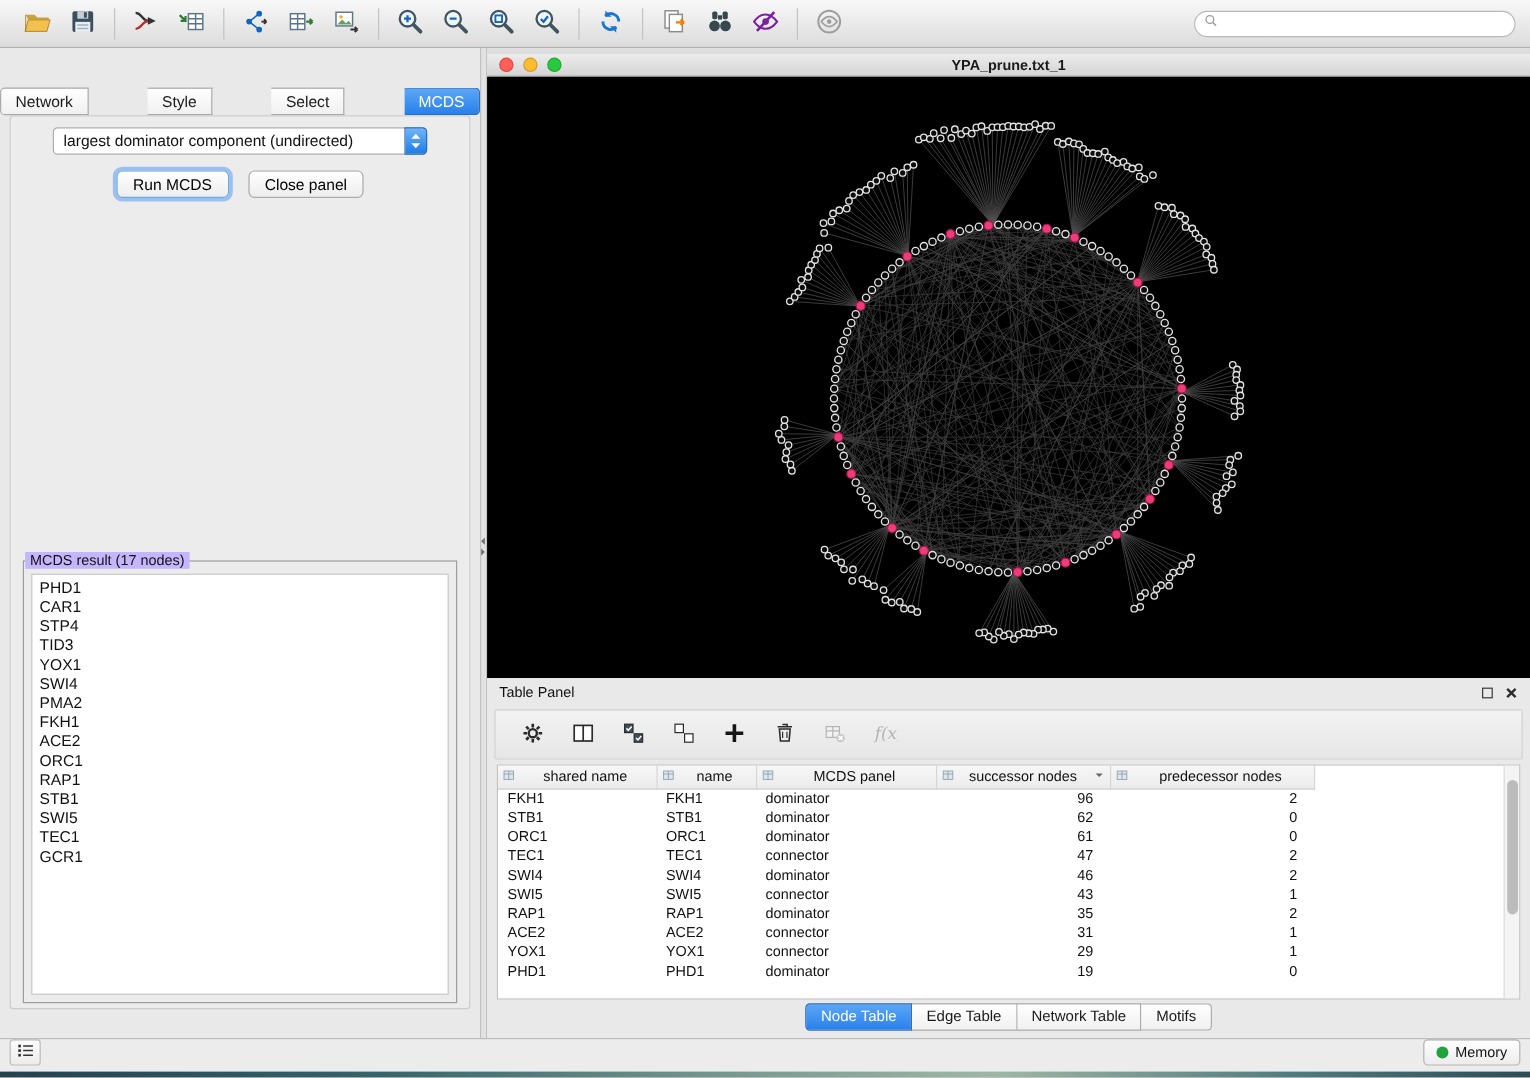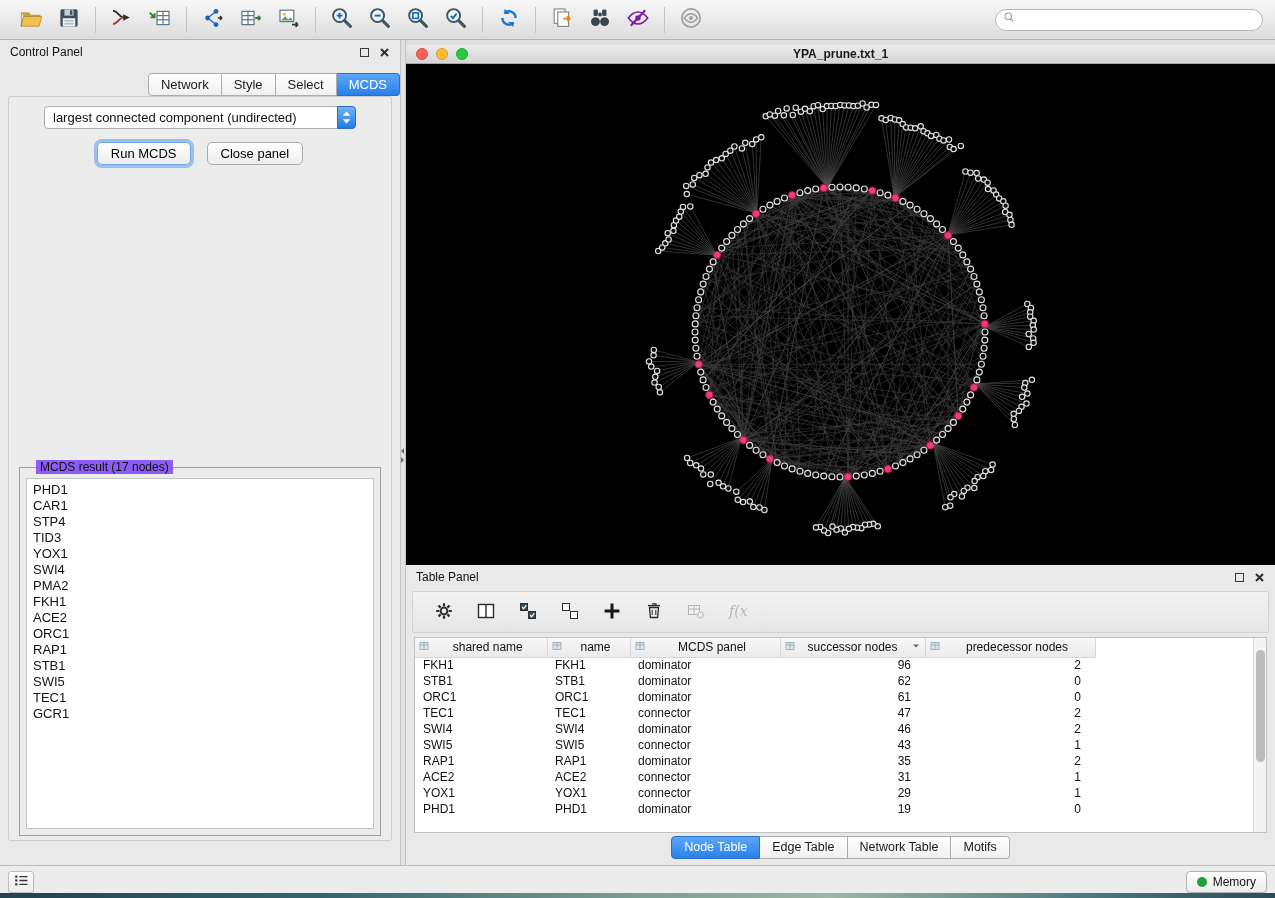--- a/index.html
+++ b/index.html
@@ -13,35 +13,35 @@
 .tbsep{width:1px;height:26px;background:#c3c3c3;margin:0 7px}
 .search-box{margin-left:auto;width:268px;height:22px;border:1px solid #b9b9b9;border-radius:12px;background:#fff;display:flex;align-items:center;padding:0 4px 0 7px;gap:5px}
 .search-box input{border:none;outline:none;flex:1;font-size:12px;background:transparent;font-family:"Liberation Sans",sans-serif}
 
 
 .control-panel{position:absolute;top:40px;left:0;width:400px;height:825px;background:#e9e9e9}
 .panel-header{position:absolute;top:0;left:0;right:0;height:24px;display:flex;align-items:center;padding:0 10px;font-size:12px}
 .ph-actions{margin-left:auto;display:flex;align-items:center;gap:10px}
 .win-float{width:9px;height:9px;border:1.5px solid #3a3a3a;background:transparent}
 .win-close svg{display:block}
-.cp-tabs{position:absolute;top:33px;left:0;right:0;display:flex;justify-content:flex-end}
+.cp-tabs{position:absolute;top:33px;left:0;right:0;display:flex;justify-content:space-between}
 .seg-tab{font-size:13px;line-height:15px;padding:3px 12px;background:linear-gradient(#ffffff,#f0f0f0);border:1px solid #acacac;border-left-width:0;color:#1a1a1a}
 .seg-tab:first-child{border-left-width:1px;border-radius:4px 0 0 4px}
 .seg-tab:last-child{border-radius:0 4px 4px 0}
 .seg-tab.active{background:linear-gradient(#5ba7f7,#2a80ea);color:#fff;border-color:#2a6fc4}
 .cp-pane{position:absolute;top:56px;left:8px;right:8px;bottom:24px;background:#ececec;border:1px solid #cdcdcd;border-radius:3px}
 .opt-label{margin-top:18px;text-align:center;font-size:13px}
 .combo{margin:9px auto 0;width:312px;height:23px;background:#fff;border:1px solid #aeaeae;border-radius:4px;display:flex;align-items:center;position:relative}
 .combo-text{flex:1;padding:0 8px;font-size:13px;white-space:nowrap;overflow:hidden}
 .combo-stepper{width:19px;height:23px;margin:-1px -1px -1px 0;border-radius:0 4px 4px 0;background:linear-gradient(#70b4f8,#1f7cе8);background:linear-gradient(#70b4f8,#1f7ce8);display:flex;align-items:center;justify-content:center;border:1px solid #2a6fc4}
 .btn-row{display:flex;justify-content:center;gap:16px;margin-top:13px}
 .jbtn{font-size:13px;padding:3px 13px;border:1px solid #ababab;border-radius:5px;background:linear-gradient(#ffffff,#ededed)}
 .jbtn.focused{box-shadow:0 0 0 3px rgba(100,165,240,.6);border-color:#6fa7e8}
 .groupbox{position:absolute;left:10px;right:10px;top:370px;bottom:4px;border:1px solid #9d9d9d}
-.groupbox-title{position:absolute;top:-8px;left:16px;background:#8b5cf6;padding:0 4px;font-size:12px}
+.groupbox-title{position:absolute;top:-8px;left:1px;background:#c4b5fd;padding:0 4px;font-size:12px}
 .mcds-list{position:absolute;left:6px;right:6px;top:10px;bottom:6px;background:#fff;border:1px solid #c4c4c4;overflow:hidden;padding:3px 6px;font-size:13px;line-height:16px}
 .mcds-item{height:16px;white-space:nowrap}
 
 
 .splitter{position:absolute;left:400px;top:40px;width:6px;height:825px;background:#e2e2e2;border-left:1px solid #c2c2c2;border-right:1px solid #c2c2c2}
 .grip{position:absolute;top:408px;left:0;width:4px}
 .grip .t1{width:0;height:0;border-top:3px solid transparent;border-bottom:3px solid transparent;border-right:3px solid #6d6d6d;margin-bottom:3px}
 .grip .t2{width:0;height:0;border-top:3px solid transparent;border-bottom:3px solid transparent;border-left:3px solid #6d6d6d}
 
 
@@ -67,21 +67,21 @@
 .th-inner{display:flex;align-items:center;gap:4px}
 .th-label{flex:1;text-align:center;white-space:nowrap;overflow:hidden}
 td{height:16px;padding:0 8px;font-size:12px;white-space:nowrap;overflow:hidden}
 td.num{text-align:right;padding-right:14px}
 .vscroll{position:absolute;top:0;right:0;width:13px;bottom:0;background:#f4f4f4;border-left:1px solid #ddd}
 .vthumb{position:absolute;top:12px;left:2px;width:9px;height:112px;background:#bcbcbc;border-radius:5px}
 .tp-tabs{position:absolute;bottom:6px;left:0;right:0;display:flex;justify-content:center}
 .tp-tabs .seg-tab{font-size:12.5px}
 
 
-.statusbar{position:absolute;left:0;right:0;bottom:5px;height:28px;background:#ececec;border-top:1px solid #bdbdbd;display:flex;align-items:flex-end;padding:0 8px}
+.statusbar{position:absolute;left:0;right:0;bottom:5px;height:28px;background:#ececec;border-top:1px solid #bdbdbd;display:flex;align-items:flex-start;padding:0 8px}
 .sb-btn{width:26px;height:22px;border:1px solid #bdbdbd;border-radius:3px;background:linear-gradient(#fdfdfd,#ececec);display:flex;align-items:center;justify-content:center}
 .memory-btn{margin-left:auto;display:flex;align-items:center;gap:6px;border:1px solid #b3b3b3;border-radius:4px;background:linear-gradient(#ffffff,#ececec);padding:2px 10px;font-size:12px;height:22px}
 .memdot{width:10px;height:10px;border-radius:50%;background:#1fa33c}
 .desktop-strip{position:absolute;bottom:0;left:0;right:0;height:5px;background:linear-gradient(90deg,#23424d,#35656a 25%,#7d9d93 50%,#9fb6a5 65%,#4e7a7d 85%,#2c4c55)}
 </style>
 </head>
 <body>
 
 <div class="app">
 
@@ -222,40 +222,29 @@
     <div class="search-box">
       <span id="search-ic"><svg width="15" height="15" viewBox="0 0 20 20">
             <circle cx="7" cy="7" r="4.3" fill="none" stroke="#9a9a9a" stroke-width="1.4"></circle>
             <line x1="10.3" y1="10.3" x2="13.8" y2="13.8" stroke="#9a9a9a" stroke-width="1.6"></line>
           </svg></span>
       <input type="text" placeholder="" style="">
     </div>
   </div>
 
   <div class="control-panel">
-    <div class="panel-header">
-      <span>Control Panel</span>
-      <span class="ph-actions">
-        <span class="win-float"></span>
-        <span class="win-close">
-            <svg width="11" height="11">
-              <path d="M2 2l7 7M9 2l-7 7" stroke="#2e2e2e" stroke-width="2"></path>
-            </svg>
-          </span>
-      </span>
-    </div>
     <div class="cp-tabs" id="cp-tabs">
         <div class="seg-tab">Network</div>
         <div class="seg-tab">Style</div>
         <div class="seg-tab">Select</div>
         <div class="seg-tab active">MCDS</div>
       </div>
     <div class="cp-pane">
       <div class="combo">
-        <span class="combo-text">largest connected component (undirected)</span>
+        <span class="combo-text">largest dominator component (undirected)</span>
         <span class="combo-stepper">
           <svg width="13" height="17" viewBox="0 0 14 18">
               <path d="M3 7l4-4.4L11 7z" fill="#fff"></path>
               <path d="M3 11l4 4.4L11 11z" fill="#fff"></path>
             </svg>
         </span>
       </div>
       <div class="btn-row">
         <button class="jbtn focused">Run MCDS</button>
         <button class="jbtn">Close panel</button>

